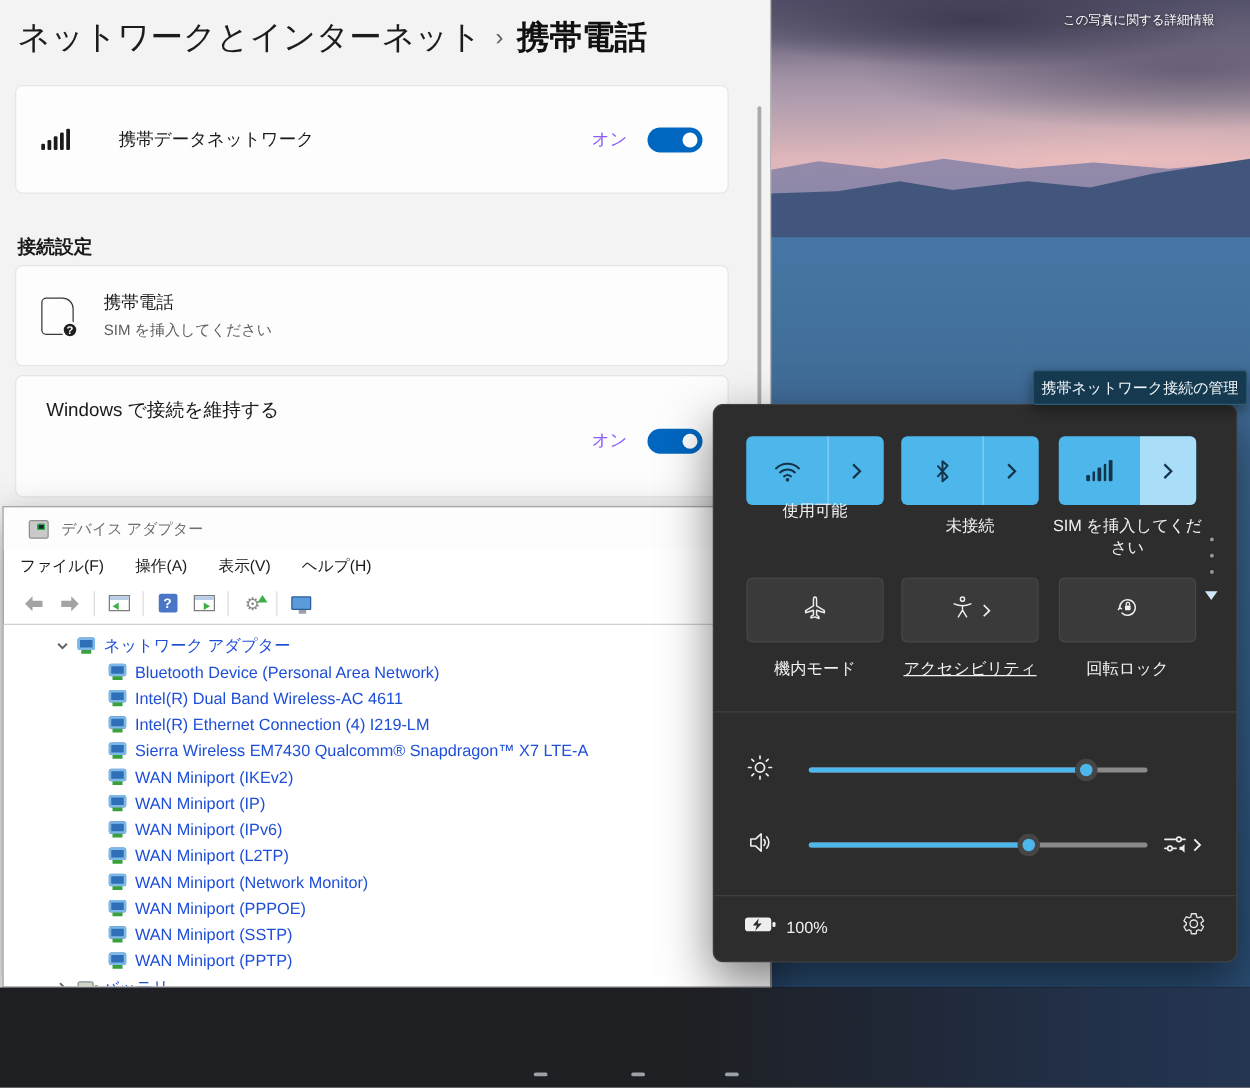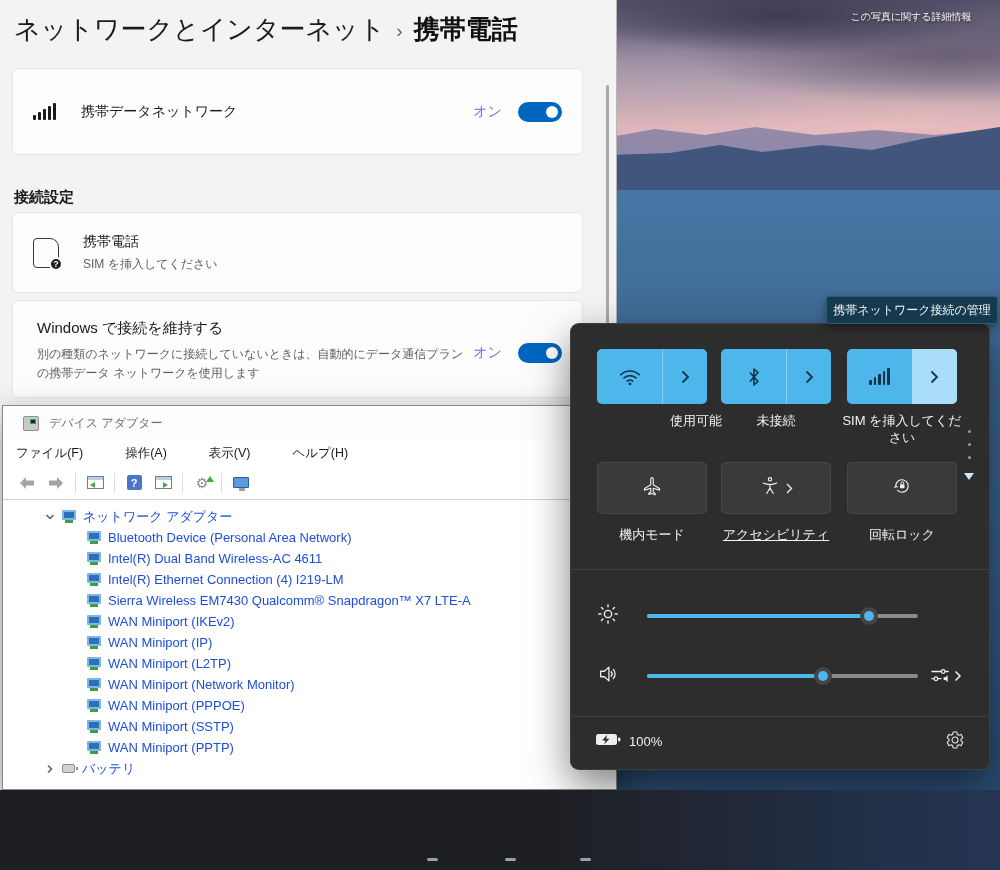--- a/index.html
+++ b/index.html
@@ -24,21 +24,21 @@
   #settings { left:0; top:0; width:617px; height:830px; background:#f3f3f3;
     border-right:1px solid rgba(0,0,0,.25); z-index:2; }
   #breadcrumb { left:14px; top:12px; display:flex; align-items:center; gap:11px; }
   .crumb-parent { font-size:26px; color:#1c1c1c; }
   .crumb-sep { font-size:19px; color:#5f5f5f; padding-top:3px; }
   .crumb-current { font-size:26px; font-weight:bold; color:#111; }
   .card { left:12px; width:571px; background:#fdfdfd; border:1px solid #e6e6e6; border-radius:6px; }
   #card-cellular { top:68px; height:87px; display:flex; align-items:center; padding:0 20px; }
   .sig-bars { display:flex; align-items:flex-end; gap:2px; width:24px; }
   .sig-bars i { display:block; width:3px; background:#1b1b1b; border-radius:1px; }
-  .card-label { font-size:14px; color:#1a1a1a; margin-left:24px; }
+  .card-label { font-size:14px; color:#1a1a1a; margin-left:38px; }
   .right-group { margin-left:auto; display:flex; align-items:center; gap:16px; }
   .state-label { font-size:14px; color:#8b5cf6; }
   .toggle { width:44px; height:20px; border-radius:10px; background:#0067c0; position:relative; cursor:pointer; }
   .toggle .knob { position:absolute; right:4px; top:4px; width:12px; height:12px; border-radius:50%; background:#fff; }
   #section-conn { left:14px; top:188px; font-size:15px; font-weight:bold; color:#1a1a1a; }
   #card-sim { top:212px; height:81px; display:flex; align-items:center; padding:0 20px; }
   .sim-icon { width:26px; height:30px; border:1.7px solid #3a3a3a; border-radius:4px 9px 4px 4px; position:relative; }
   .sim-icon .badge { position:absolute; right:-5px; bottom:-4px; width:14px; height:14px; border-radius:50%;
     background:#1f1f1f; border:2px solid #fdfdfd; color:#fff; font-size:9px; font-weight:bold;
     display:flex; align-items:center; justify-content:center; }
@@ -52,21 +52,21 @@
   #settings-scrollbar { left:606px; top:85px; width:3px; height:300px; background:#a9a9a9; border-radius:2px; z-index:2; }
 
   
   #devmgr { left:2px; top:405px; width:615px; height:385px; background:#fff;
     border:1px solid #8a8a8a; box-shadow:0 12px 32px rgba(0,0,0,.4); z-index:3; }
   #dm-titlebar { height:34px; display:flex; align-items:center; gap:10px; padding-left:20px; background:#fdfdfd; }
   .dm-app-icon { width:16px; height:15px; position:relative; background:#c9c9c9; border:1px solid #8f8f8f; border-radius:2px; }
   .dm-app-icon i { position:absolute; right:2px; top:2px; width:6px; height:5px; background:#123; border-radius:1px;
     box-shadow:inset 0 0 0 1px #2fae4a; }
   #dm-title { font-size:12px; color:#6e6e6e; }
-  #dm-menubar { height:27px; display:flex; align-items:center; gap:42px; padding-left:13px; }
+  #dm-menubar { height:27px; display:flex; align-items:center; gap:25px; padding-left:13px; }
   .dm-menu-item { font-size:12.5px; color:#1a1a1a; cursor:default; }
   #dm-toolbar { height:31px; display:flex; align-items:center; gap:9px; padding-left:14px; }
   .dm-sep { width:1px; height:20px; background:#dcdcdc; }
   .tb-ic { width:20px; height:18px; display:flex; align-items:center; justify-content:center; }
   .help-sq { width:15px; height:15px; background:#4a76c7; border-radius:2px; color:#fff; font-size:11px;
     font-weight:bold; display:flex; align-items:center; justify-content:center; }
   .win-ic { width:17px; height:13px; border:1px solid #7c7c7c; background:#fff; position:relative; }
   .win-ic .bar { position:absolute; left:0; top:0; right:0; height:3px; background:#b9cfe8; }
   .win-ic .grn { position:absolute; width:0; height:0; border-style:solid; }
   .win-ic.left .grn { left:2px; top:5px; border-width:3px 5px 3px 0; border-color:transparent #3fae49 transparent transparent; }
@@ -163,21 +163,20 @@
       <span class="badge">?</span>
     </span>
     <span class="two-line">
       <div class="tl-title">携帯電話</div>
       <div class="tl-sub">SIM を挿入してください</div>
     </span>
   </div>
 
   <div id="card-keep" class="abs card">
     <div id="keep-title">Windows で接続を維持する</div>
-    <div class="keep-desc">別の種類のネットワークに接続していないときは、自動的にデータ通信プランの携帯データ ネットワークを使用します</div>
     <span id="keep-right">
       <span class="state-label">オン</span>
       <span class="toggle">
           <span class="knob"></span>
         </span>
     </span>
   </div>
 
   <div id="settings-scrollbar" class="abs"></div>
 </div>
@@ -287,20 +286,27 @@
         </div>
 
         <div class="dm-row child">
           <span class="nic-ic">
             <span class="scr"></span>
             <span class="base"></span>
           </span>
           <span>WAN Miniport (IP)</span>
         </div>
 
+        <div class="dm-row child">
+          <span class="nic-ic">
+            <span class="scr"></span>
+            <span class="base"></span>
+          </span>
+          <span>WAN Miniport (IPv6)</span>
+        </div>
 
         <div class="dm-row child">
           <span class="nic-ic">
             <span class="scr"></span>
             <span class="base"></span>
           </span>
           <span>WAN Miniport (L2TP)</span>
         </div>
 
         <div class="dm-row child">
@@ -388,21 +394,21 @@
           <i style="height:17px"></i>
         </span>
       </span>
     <span class="qs-chev on-light">
       <svg width="9" height="14" viewBox="0 0 9 14">
           <polyline points="1.5,1.5 7,7 1.5,12.5" fill="none" stroke="#14344a" stroke-width="1.8"></polyline>
         </svg>
       </span>
   </div>
 
-  <div class="qs-label" style="left:11px; top:88px;text-align:right;">使用可能</div>
+  <div class="qs-label" style="left:11px; top:76px;">使用可能</div>
   <div class="qs-label" style="left:135px; top:88px;">未接続</div>
   <div class="qs-label" style="left:266px; top:88px; width:130px;">SIM を挿入してください</div>
 
   <div class="scrolldots">
     <i></i>
       <i></i>
       <i></i>
       <span class="arr"></span>
   </div>
 

